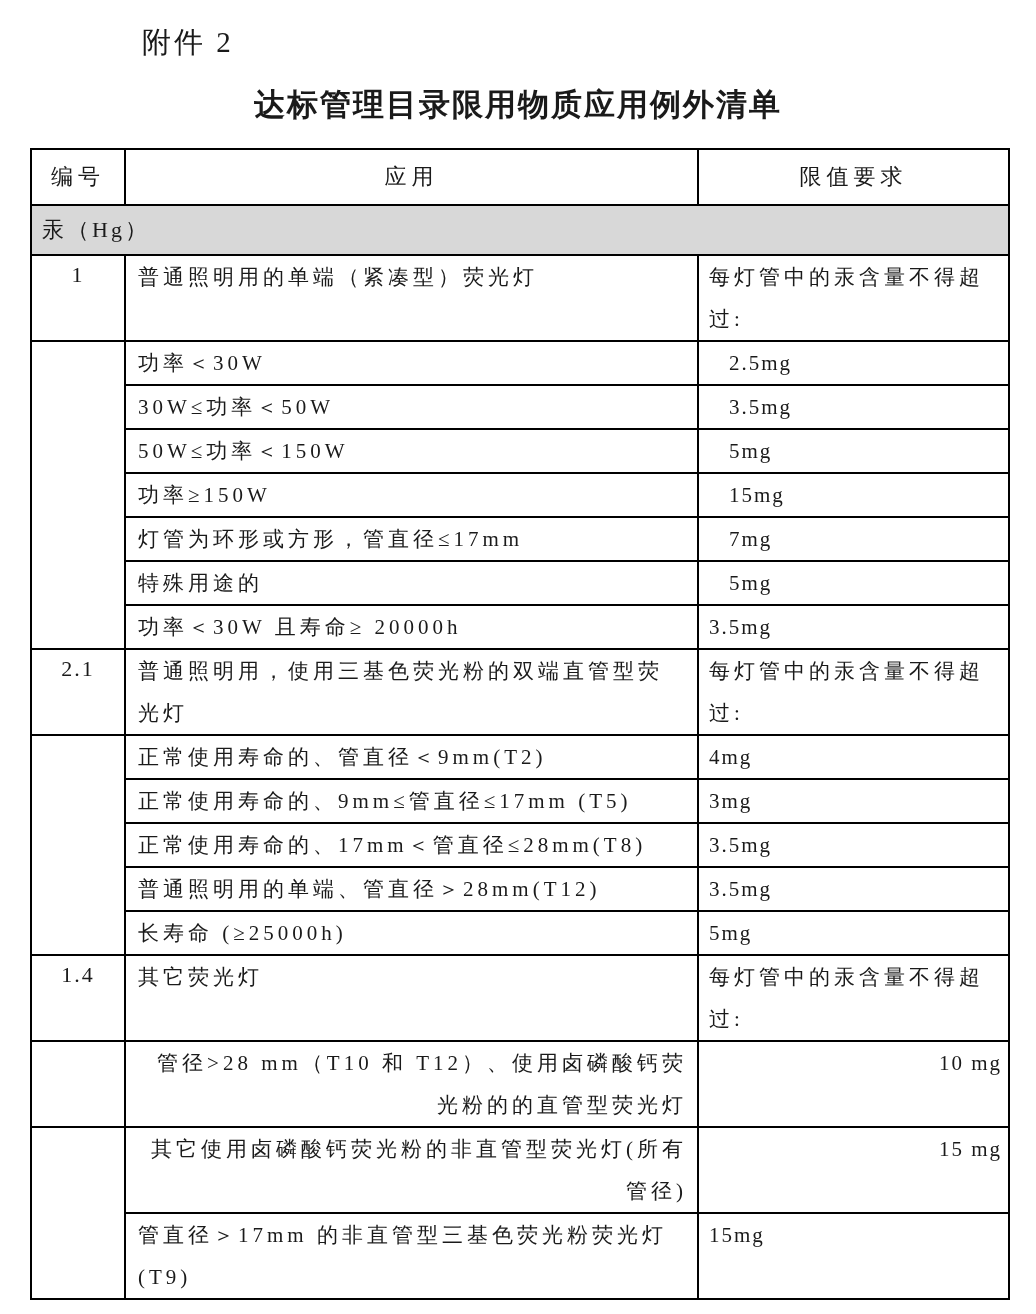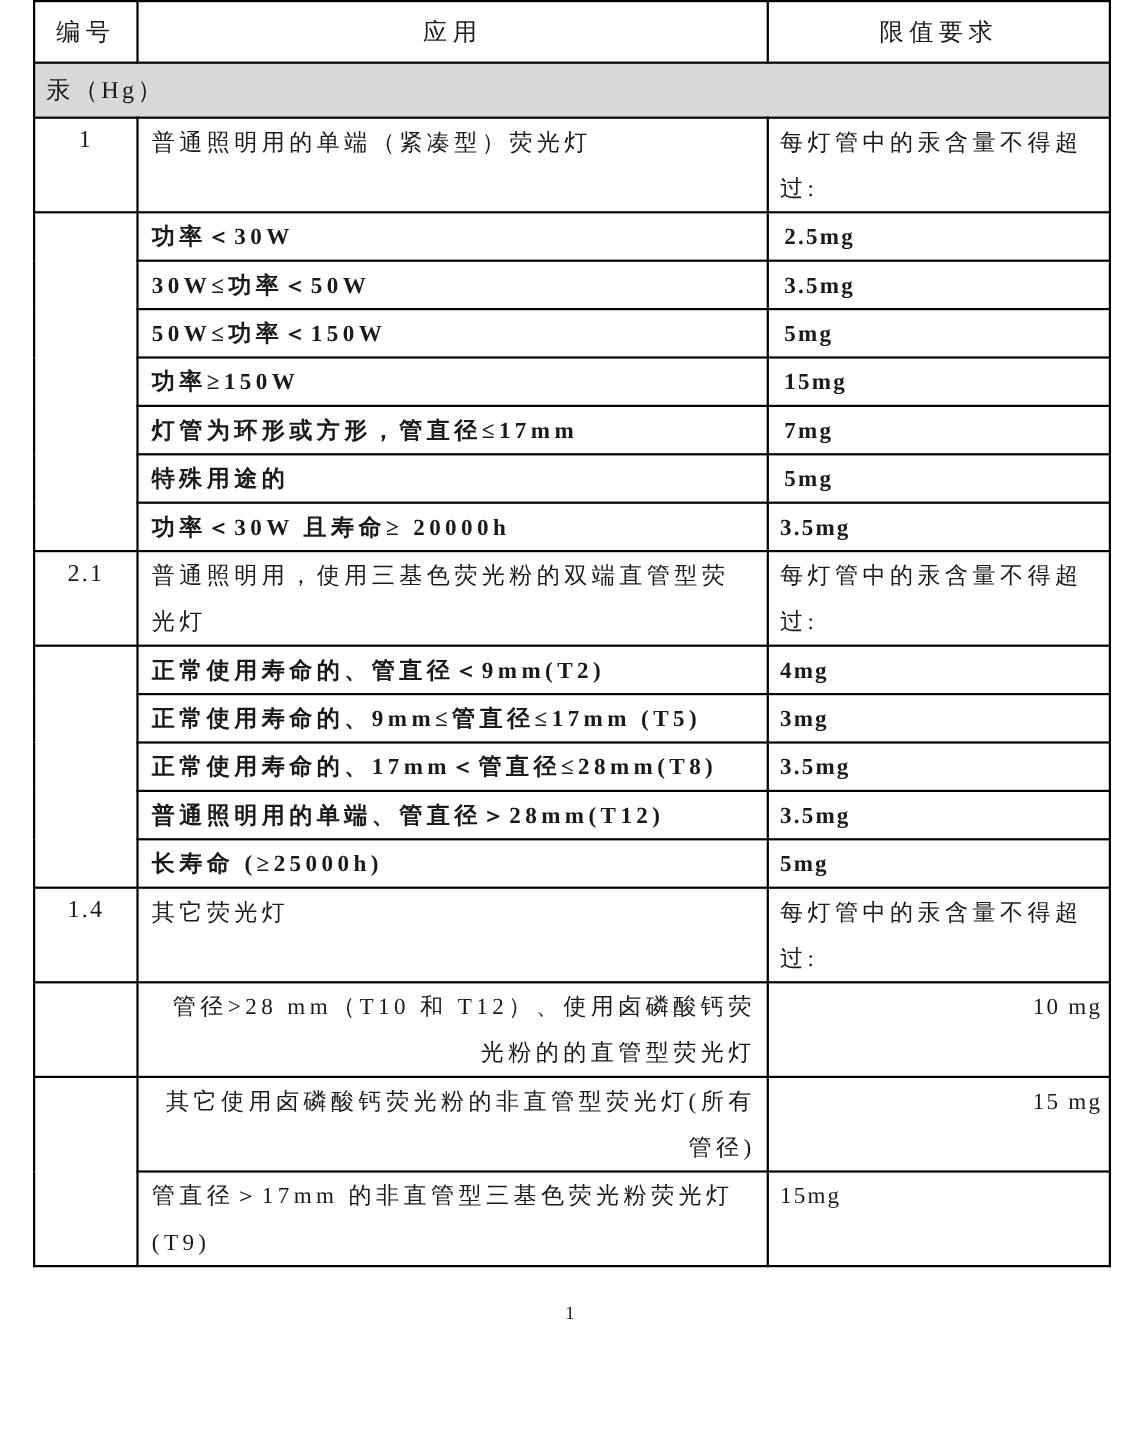--- a/index.html
+++ b/index.html
@@ -80,37 +80,39 @@
     border-radius: 12px;
   }
   td.limit-cell {
     vertical-align: top;
     padding: 0 6px 0 10px;
     font-size: 21px;
     letter-spacing: 4px;
     line-height: 42px;
   }
   td.limit-cell.num { letter-spacing: 2px; }
-  td.limit-cell.indent { padding-left: 14px; }
-  tr.h42 td { height: 42px; font-weight: bold; }
+  td.limit-cell.indent { padding-left: 30px; }
+  tr.h42 td { height: 42px; }
   tr.h85 td { height: 85px; }
   tr.h84 td { height: 84px; }
   tr.h82 td { height: 82px; text-align: right; }
   .pageno {
     margin-top: 32px;
     text-align: center;
     font-size: 17px;
   }
 </style>
 </head>
 <body>
 
 <div class="page">
 
-
+  <div class="attachment">附件 2</div>
+
+  <div class="title">达标管理目录限用物质应用例外清单</div>
 
   <table class="tbl">
     <colgroup>
         <col class="c1">
         <col class="c2">
         <col class="c3">
       </colgroup>
     <tbody>
       <tr class="hdr">
         <td>编号</td>

